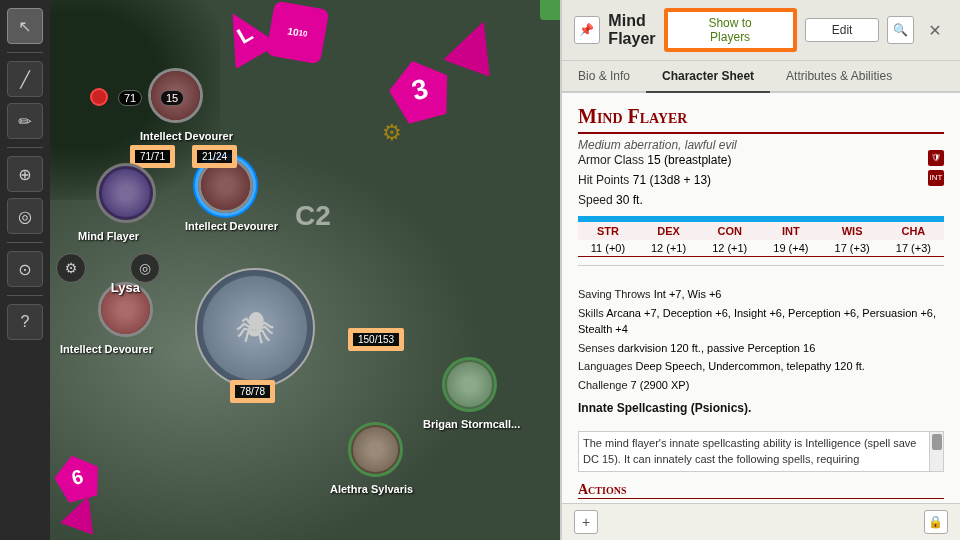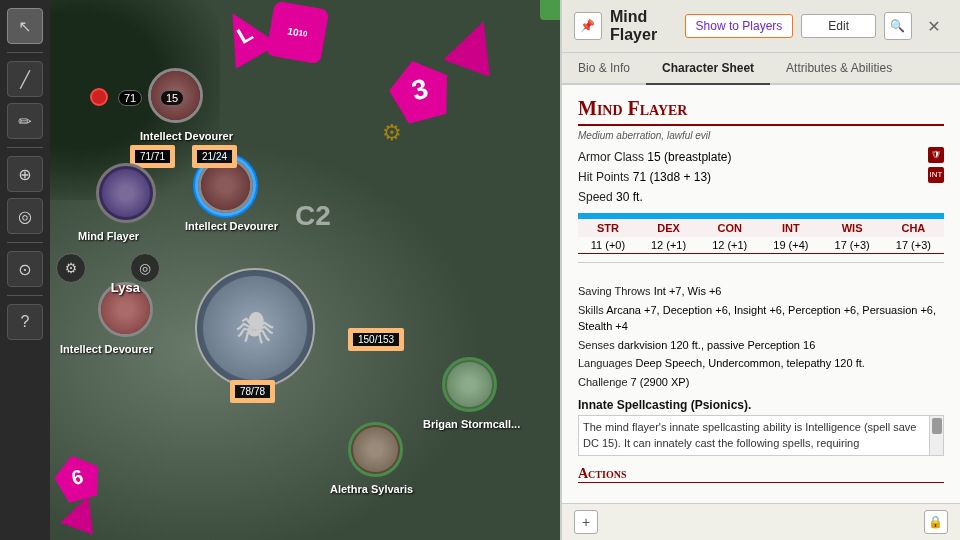--- a/index.html
+++ b/index.html
@@ -180,26 +180,26 @@
 
     #panel-title {
       flex: 1;
       font-size: 16px;
       font-weight: bold;
       color: #222;
     }
 
     .show-players-btn {
       background: #fff;
-      border: 1px solid #f97316;
-      padding: 4px 10px;
+      border: 4px solid #f97316;
+      padding: 4px 22px;
       border-radius: 3px;
       cursor: pointer;
       font-size: 12px;
-      color: #6d28d9;
+      color: #4d7c0f;
     }
 
     .edit-btn {
       background: #fff;
       border: 1px solid #aaa;
       padding: 4px 26px;
       border-radius: 3px;
       cursor: pointer;
       font-size: 12px;
       color: #333;
@@ -263,22 +263,21 @@
       font-variant: small-caps;
       font-weight: bold;
       border-bottom: 2px solid #8b0000;
       padding-bottom: 4px;
       margin-bottom: 4px;
     }
 
     .creature-subtitle {
       font-style: italic;
       color: #555;
-      font-size: 10px;
-      margin-bottom: 8px;
+      font-size: 12px;
     }
 
     .stat-line {
       margin-bottom: 3px;
       font-size: 12px;
       line-height: 1.4;
     }
 
     .stat-label {
       font-weight: normal;
@@ -593,21 +592,21 @@
         <span class="stat-label">Languages</span> <span>Deep Speech, Undercommon, telepathy 120 ft.</span>
       </div>
       <div class="skill-line">
         <span class="stat-label">Challenge</span> <span>7 (2900 XP)</span>
       </div>
     </div>
 
 
     <div class="ability-section">
       <div class="ability-title">Innate Spellcasting (Psionics).</div>
-      <div style="position:relative;background:white;border:1px solid #ccc;padding:4px 16px 4px 4px;font-size:11px;color:#333;line-height:1.4;margin-top:3px;">
+      <div style="position:relative;background:white;border:1px solid #ccc;padding:4px 16px 4px 4px;font-size:11px;color:#333;line-height:1.4;margin-top:16px;">
         <span>The mind flayer's innate spellcasting ability is Intelligence (spell save DC 15). It can innately cast the following spells, requiring</span>
         <div style="position:absolute;right:0;top:0;bottom:0;width:14px;background:#eee;border-left:1px solid #ccc;display:flex;flex-direction:column;align-items:center;padding:2px 0;gap:2px;">
           <div style="width:10px;height:16px;background:#999;border-radius:2px;"></div>
         </div>
       </div>
     </div>
 
     <div class="section-header">Actions</div>
 
   </div>

